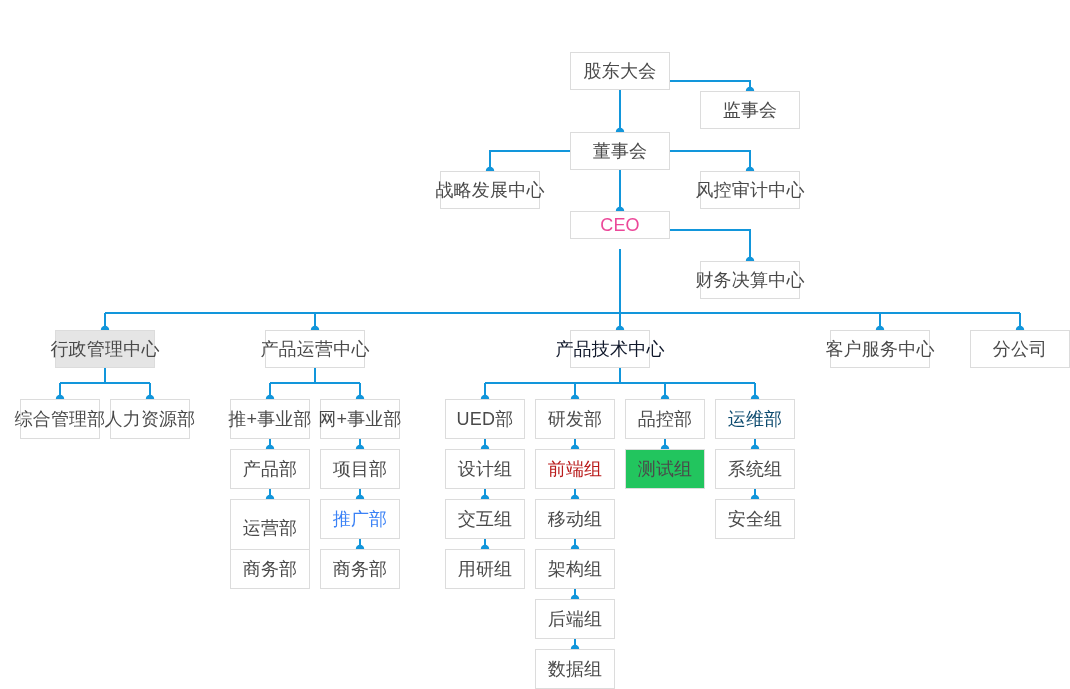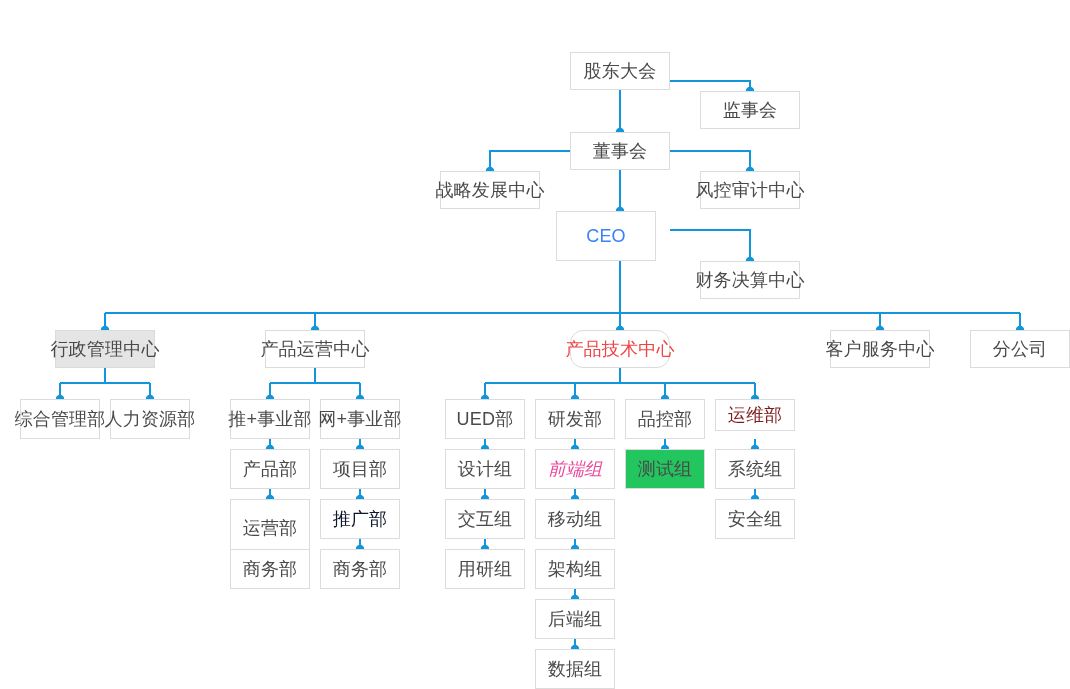--- a/index.html
+++ b/index.html
@@ -130,33 +130,33 @@
       </div>
       <div class="node" style="left: 570px; top: 132px; width: 100px; height: 38px; border-color: rgb(220, 220, 220); background: rgb(255, 255, 255); color: rgb(74, 74, 74);">
         <span class="node-label">董事会</span>
       </div>
       <div class="node" style="left: 440px; top: 171px; width: 100px; height: 38px; border-color: rgb(220, 220, 220); background: rgb(255, 255, 255); color: rgb(74, 74, 74);">
         <span class="node-label">战略发展中心</span>
       </div>
       <div class="node" style="left: 700px; top: 171px; width: 100px; height: 38px; border-color: rgb(220, 220, 220); background: rgb(255, 255, 255); color: rgb(74, 74, 74);">
         <span class="node-label">风控审计中心</span>
       </div>
-      <div class="node" style="left: 556px; top: 211px; width: 100px; height: 50px; border-color: rgb(220, 220, 220); background: rgb(255, 255, 255); color: #3b82f6;">
+      <div class="node" style="left: 570px; top: 211px; width: 100px; height: 28px; border-color: rgb(220, 220, 220); background: rgb(255, 255, 255); color: #ec4899;">
         <span class="node-label">CEO</span>
       </div>
       <div class="node" style="left: 700px; top: 261px; width: 100px; height: 38px; border-color: rgb(220, 220, 220); background: rgb(255, 255, 255); color: rgb(74, 74, 74);">
         <span class="node-label">财务决算中心</span>
       </div>
       <div class="node" style="left: 55px; top: 330px; width: 100px; height: 38px; border-color: rgb(220, 220, 220); background: #e5e5e5; color: rgb(74, 74, 74);">
         <span class="node-label">行政管理中心</span>
       </div>
       <div class="node" style="left: 265px; top: 330px; width: 100px; height: 38px; border-color: rgb(220, 220, 220); background: rgb(255, 255, 255); color: rgb(74, 74, 74);">
         <span class="node-label">产品运营中心</span>
       </div>
-      <div class="node" style="left: 570px; top: 330px; width: 100px; height: 38px; border-color: rgb(220, 220, 220); background: rgb(255, 255, 255); color: #ef4444; border-radius: 13px;">
+      <div class="node" style="left: 570px; top: 330px; width: 80px; height: 38px; border-color: rgb(220, 220, 220); background: rgb(255, 255, 255); color: #0f172a;">
         <span class="node-label">产品技术中心</span>
       </div>
       <div class="node" style="left: 830px; top: 330px; width: 100px; height: 38px; border-color: rgb(220, 220, 220); background: rgb(255, 255, 255); color: rgb(74, 74, 74);">
         <span class="node-label">客户服务中心</span>
       </div>
       <div class="node" style="left: 970px; top: 330px; width: 100px; height: 38px; border-color: rgb(220, 220, 220); background: rgb(255, 255, 255); color: rgb(74, 74, 74);">
         <span class="node-label">分公司</span>
       </div>
       <div class="node" style="left: 20px; top: 399px; width: 80px; height: 40px; border-color: rgb(220, 220, 220); background: rgb(255, 255, 255); color: rgb(74, 74, 74);">
         <span class="node-label">综合管理部</span>
@@ -175,63 +175,63 @@
       </div>
       <div class="node" style="left: 230px; top: 549px; width: 80px; height: 40px; border-color: rgb(220, 220, 220); background: rgb(255, 255, 255); color: rgb(74, 74, 74);">
         <span class="node-label">商务部</span>
       </div>
       <div class="node" style="left: 320px; top: 399px; width: 80px; height: 40px; border-color: rgb(220, 220, 220); background: rgb(255, 255, 255); color: rgb(74, 74, 74);">
         <span class="node-label">网+事业部</span>
       </div>
       <div class="node" style="left: 320px; top: 449px; width: 80px; height: 40px; border-color: rgb(220, 220, 220); background: rgb(255, 255, 255); color: rgb(74, 74, 74);">
         <span class="node-label">项目部</span>
       </div>
-      <div class="node" style="left: 320px; top: 499px; width: 80px; height: 40px; border-color: rgb(220, 220, 220); background: rgb(255, 255, 255); color: #0f172a;">
+      <div class="node" style="left: 320px; top: 499px; width: 80px; height: 40px; border-color: rgb(220, 220, 220); background: rgb(255, 255, 255); color: #3b82f6;">
         <span class="node-label">推广部</span>
       </div>
       <div class="node" style="left: 320px; top: 549px; width: 80px; height: 40px; border-color: rgb(220, 220, 220); background: rgb(255, 255, 255); color: rgb(74, 74, 74);">
         <span class="node-label">商务部</span>
       </div>
       <div class="node" style="left: 445px; top: 399px; width: 80px; height: 40px; border-color: rgb(220, 220, 220); background: rgb(255, 255, 255); color: rgb(74, 74, 74);">
         <span class="node-label">UED部</span>
       </div>
       <div class="node" style="left: 445px; top: 449px; width: 80px; height: 40px; border-color: rgb(220, 220, 220); background: rgb(255, 255, 255); color: rgb(74, 74, 74);">
         <span class="node-label">设计组</span>
       </div>
       <div class="node" style="left: 445px; top: 499px; width: 80px; height: 40px; border-color: rgb(220, 220, 220); background: rgb(255, 255, 255); color: rgb(74, 74, 74);">
         <span class="node-label">交互组</span>
       </div>
       <div class="node" style="left: 445px; top: 549px; width: 80px; height: 40px; border-color: rgb(220, 220, 220); background: rgb(255, 255, 255); color: rgb(74, 74, 74);">
         <span class="node-label">用研组</span>
       </div>
       <div class="node" style="left: 535px; top: 399px; width: 80px; height: 40px; border-color: rgb(220, 220, 220); background: rgb(255, 255, 255); color: rgb(74, 74, 74);">
         <span class="node-label">研发部</span>
       </div>
-      <div class="node" style="left: 535px; top: 449px; width: 80px; height: 40px; border-color: rgb(220, 220, 220); background: rgb(255, 255, 255); color: #ec4899; font-style: italic;">
+      <div class="node" style="left: 535px; top: 449px; width: 80px; height: 40px; border-color: rgb(220, 220, 220); background: rgb(255, 255, 255); color: #b91c1c;">
         <span class="node-label">前端组</span>
       </div>
       <div class="node" style="left: 535px; top: 499px; width: 80px; height: 40px; border-color: rgb(220, 220, 220); background: rgb(255, 255, 255); color: rgb(74, 74, 74);">
         <span class="node-label">移动组</span>
       </div>
       <div class="node" style="left: 535px; top: 549px; width: 80px; height: 40px; border-color: rgb(220, 220, 220); background: rgb(255, 255, 255); color: rgb(74, 74, 74);">
         <span class="node-label">架构组</span>
       </div>
       <div class="node" style="left: 535px; top: 599px; width: 80px; height: 40px; border-color: rgb(220, 220, 220); background: rgb(255, 255, 255); color: rgb(74, 74, 74);">
         <span class="node-label">后端组</span>
       </div>
       <div class="node" style="left: 535px; top: 649px; width: 80px; height: 40px; border-color: rgb(220, 220, 220); background: rgb(255, 255, 255); color: rgb(74, 74, 74);">
         <span class="node-label">数据组</span>
       </div>
       <div class="node" style="left: 625px; top: 399px; width: 80px; height: 40px; border-color: rgb(220, 220, 220); background: rgb(255, 255, 255); color: rgb(74, 74, 74);">
         <span class="node-label">品控部</span>
       </div>
       <div class="node" style="left: 625px; top: 449px; width: 80px; height: 40px; border-color: rgb(220, 220, 220); background: #22c55e; color: rgb(74, 74, 74);">
         <span class="node-label">测试组</span>
       </div>
-      <div class="node" style="left: 715px; top: 399px; width: 80px; height: 32px; border-color: rgb(220, 220, 220); background: rgb(255, 255, 255); color: #7f1d1d;">
+      <div class="node" style="left: 715px; top: 399px; width: 80px; height: 40px; border-color: rgb(220, 220, 220); background: rgb(255, 255, 255); color: #0c4a6e;">
         <span class="node-label">运维部</span>
       </div>
       <div class="node" style="left: 715px; top: 449px; width: 80px; height: 40px; border-color: rgb(220, 220, 220); background: rgb(255, 255, 255); color: rgb(74, 74, 74);">
         <span class="node-label">系统组</span>
       </div>
       <div class="node" style="left: 715px; top: 499px; width: 80px; height: 40px; border-color: rgb(220, 220, 220); background: rgb(255, 255, 255); color: rgb(74, 74, 74);">
         <span class="node-label">安全组</span>
       </div>
     </div>
 </div>

